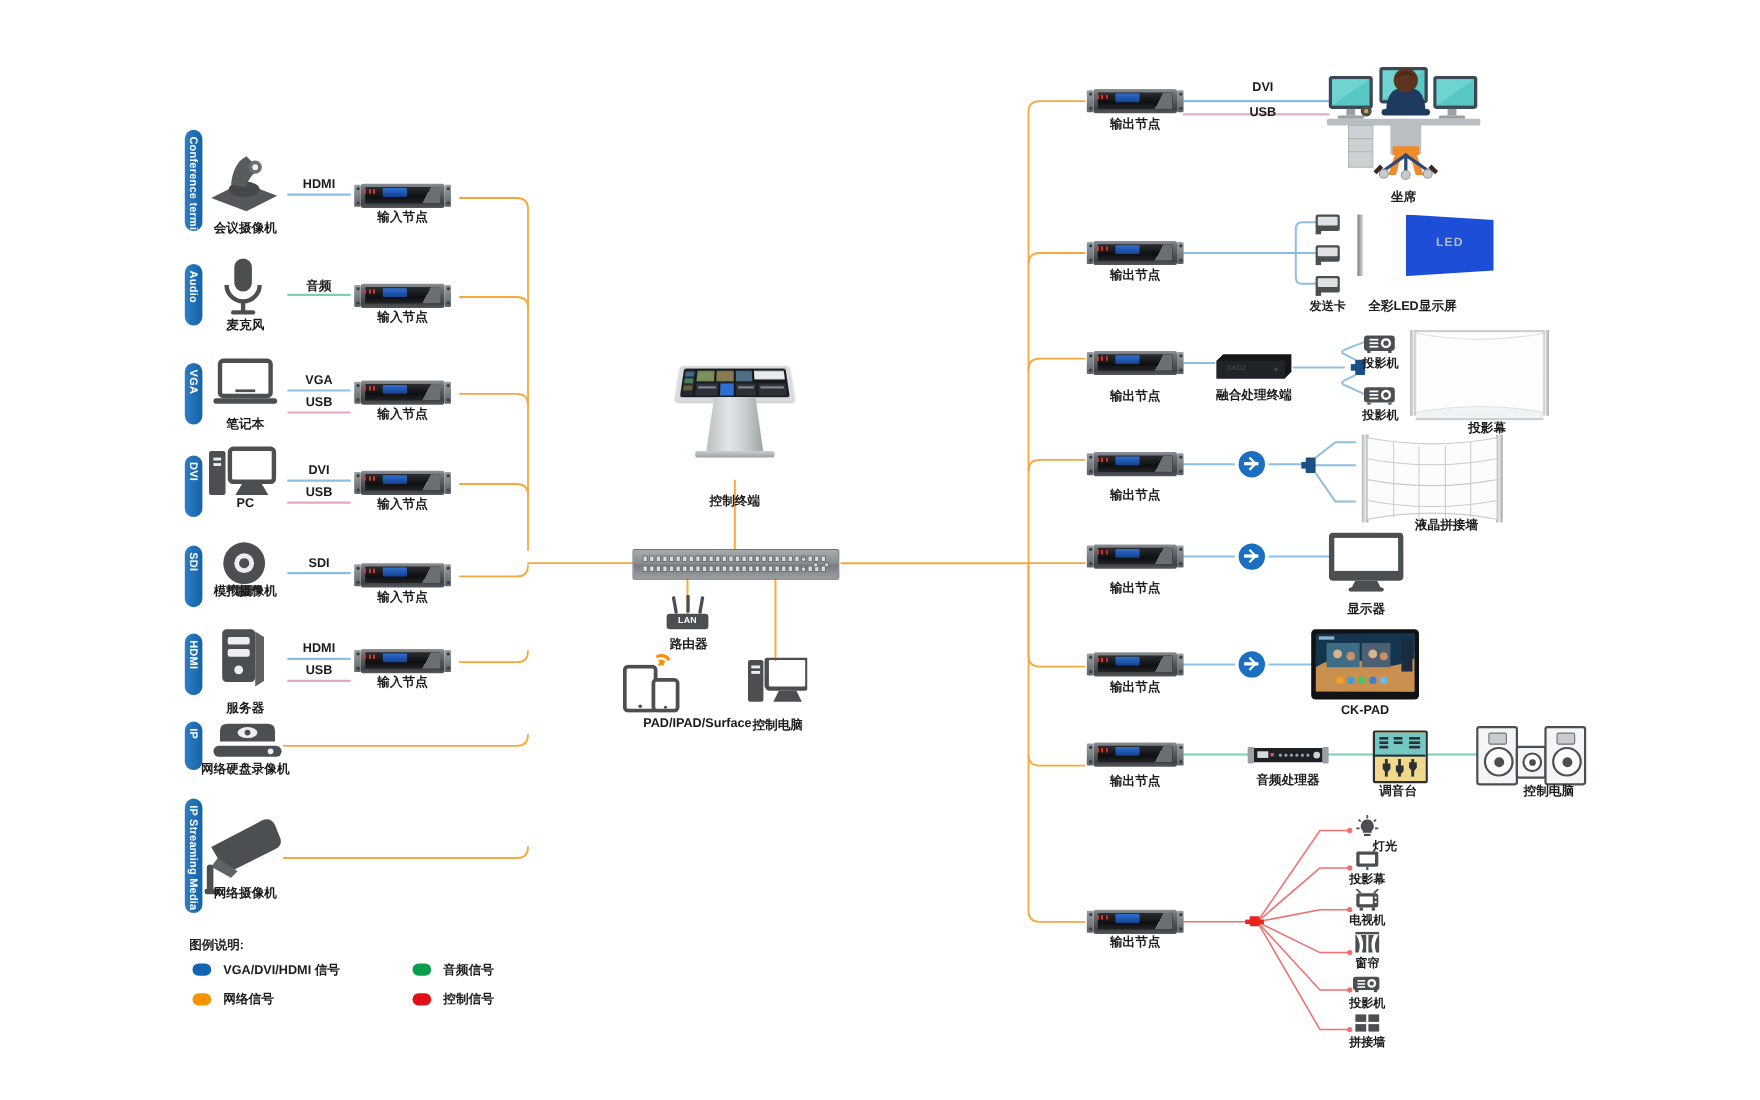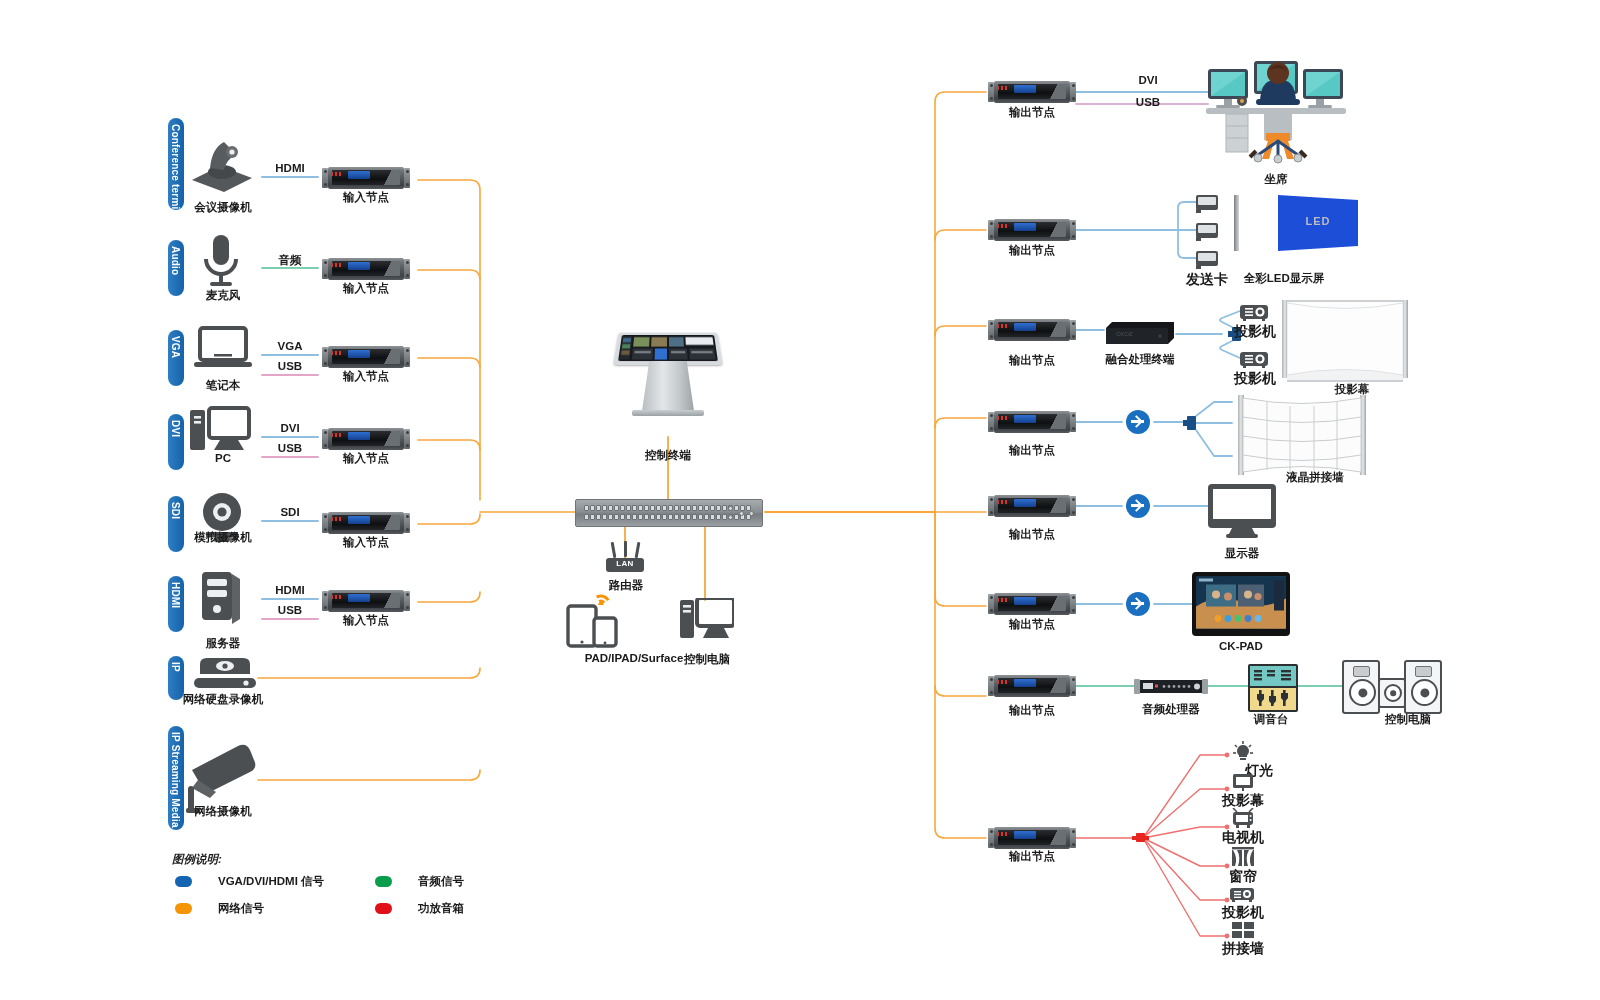--- a/index.html
+++ b/index.html
@@ -12,21 +12,21 @@
   
   .cat-tab{position:absolute;width:16px;border-radius:8px;
            background:linear-gradient(to right,#2f7dc4,#1463a8);}
   .cat-tab span{display:block;white-space:nowrap;color:#fff;font-size:10px;font-weight:bold;
         transform:rotate(90deg);transform-origin:left top;position:absolute;left:13px;top:6px;
         letter-spacing:.2px;}
 
   
   .lbl{position:absolute;font-size:11.5px;font-weight:bold;color:#1b1b1b;text-align:center;
        white-space:nowrap;transform:translateX(-50%);}
-  .lbl.sm{font-size:14px;}
+  .lbl.sm{font-size:11px;}
   .sig{position:absolute;font-size:11.5px;font-weight:bold;color:#1b1b1b;text-align:center;
        white-space:nowrap;transform:translateX(-50%);}
 
   
   .rack{position:absolute;width:88px;height:22px;}
   .rack .body{position:absolute;left:6px;top:0;width:76px;height:22px;
       background:linear-gradient(to bottom,#8e9296 0%,#6e7478 18%,#53585c 50%,#3e4246 82%,#55595d 100%);
       border-radius:2px;}
   .rack .face{position:absolute;left:10px;top:3px;width:68px;height:15px;
       background:linear-gradient(to bottom,#2b2d30,#0e0f11 60%,#222427);border-radius:1px;
@@ -62,22 +62,22 @@
     box-shadow:0 1px 2px rgba(0,0,0,.3);}
   .kiosk .screen em{position:absolute;left:4px;top:3px;right:4px;bottom:4px;
     background:#161a1f;border-radius:2px;display:block;overflow:hidden;}
   .kiosk .stand{position:absolute;left:26px;top:31px;width:52px;height:50px;
     background:linear-gradient(to right,#b9bec1,#e3e6e8 40%,#c6cbce 70%,#9ea3a6);
     clip-path:polygon(14% 0,86% 0,100% 100%,0 100%);}
   .kiosk .base{position:absolute;left:16px;bottom:0;width:72px;height:6px;
     background:linear-gradient(to bottom,#c9ced1,#9aa0a3);border-radius:2px;}
 
   
-  .legend-title{position:absolute;font-size:11.5px;font-style:italic;font-weight:bold;color:#222;}
-  .legend-item{position:absolute;display:flex;align-items:center;gap:26px;}
+  .legend-title{position:absolute;font-size:11.5px;font-weight:bold;color:#222;}
+  .legend-item{position:absolute;display:flex;align-items:center;gap:11px;}
   .legend-dot{width:17px;height:11px;border-radius:6px;}
   .legend-text{font-size:11.5px;font-weight:bold;color:#1b1b1b;white-space:nowrap;}
 
   
   .ledwall{position:absolute;}
   .ledwall .panel{position:absolute;left:10px;top:0;width:80px;height:56px;
     background:#1d4ed8;clip-path:polygon(0 0,100% 9%,100% 91%,0 100%);margin-left:40px;}
   .ledwall .panel span{position:absolute;left:0;right:0;top:20px;text-align:center;
     color:#b9bcbe;font-size:11px;font-weight:bold;letter-spacing:1px;}
   .ledwall .edge{position:absolute;left:6px;top:0;width:5px;height:56px;
@@ -1071,16 +1071,16 @@
   <div class="legend-item" style="left:375px;top:874px;">
     <div class="legend-dot" style="background:#0a9d4b"></div>
     <div class="legend-text">音频信号</div>
   </div>
   <div class="legend-item" style="left:175px;top:901px;">
     <div class="legend-dot" style="background:#f59406"></div>
     <div class="legend-text">网络信号</div>
   </div>
   <div class="legend-item" style="left:375px;top:901px;">
     <div class="legend-dot" style="background:#e10f18"></div>
-    <div class="legend-text">功放音箱</div>
+    <div class="legend-text">控制信号</div>
   </div>
 
 </div>
 
 </body></html>

